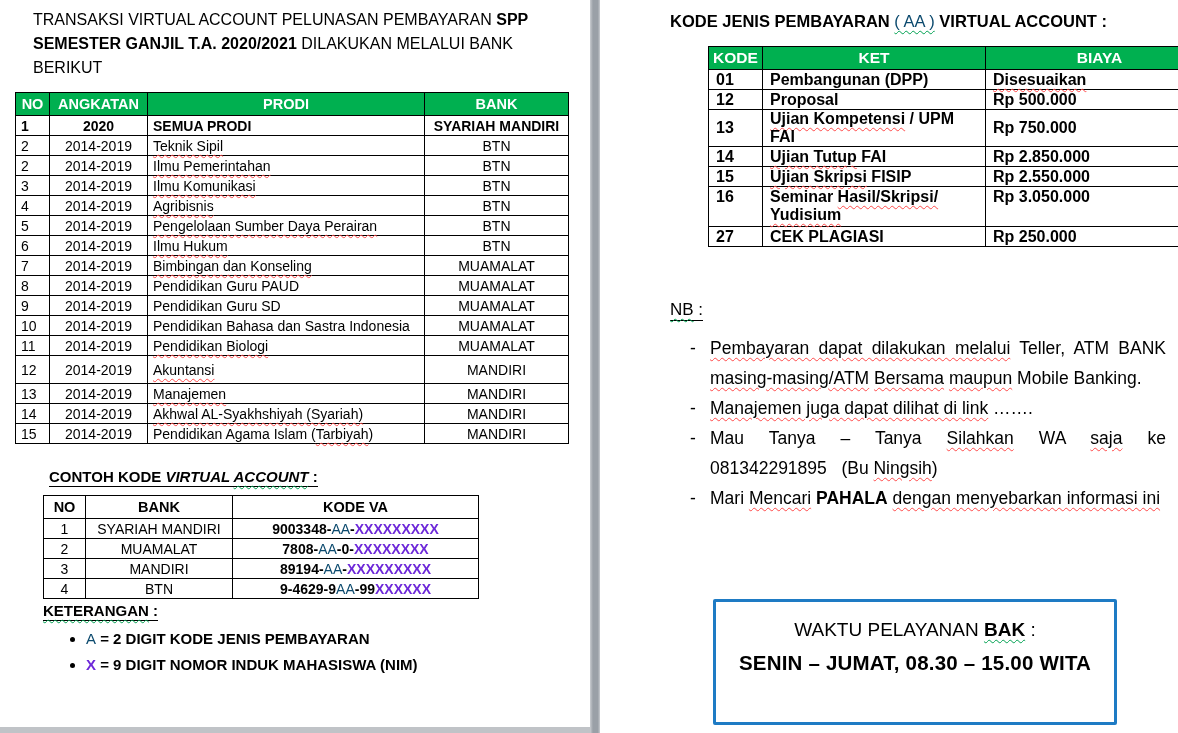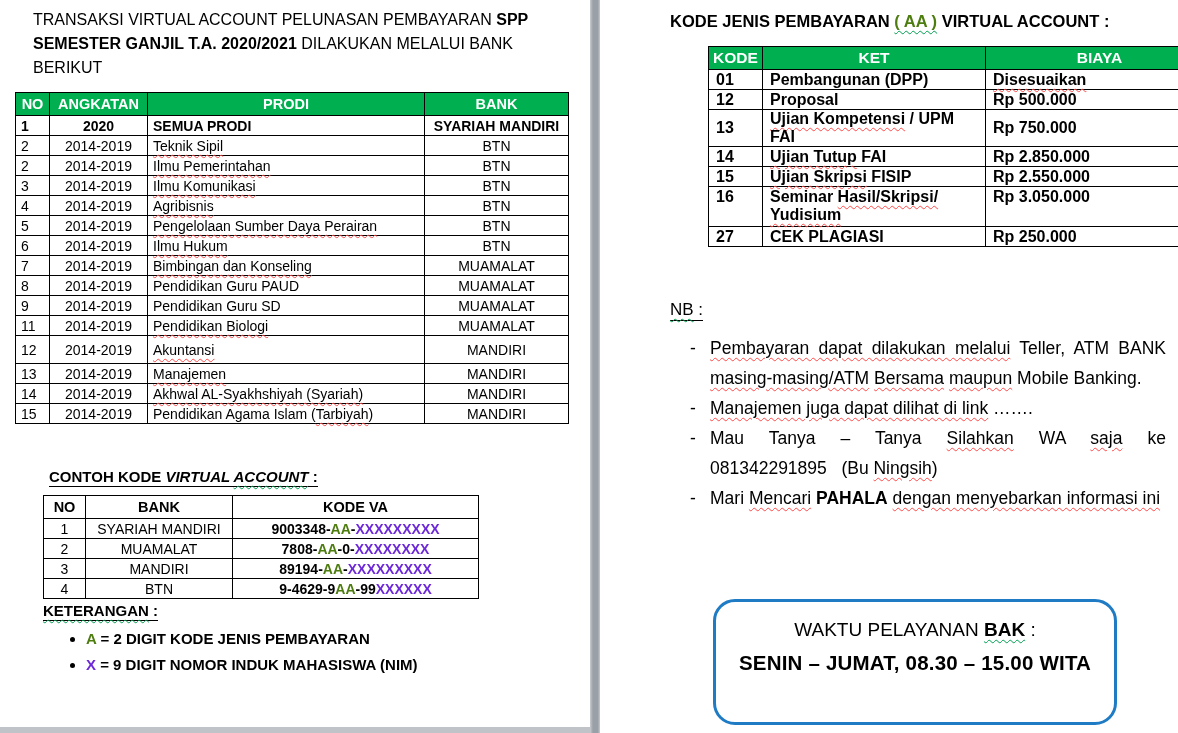--- a/index.html
+++ b/index.html
@@ -6,21 +6,21 @@
   html,body { background:#fff; }
   body {
     width:1178px; height:733px; overflow:hidden; position:relative;
     font-family:"Liberation Sans","DejaVu Sans",sans-serif; color:#000;
   }
   .page { position:absolute; inset:0; background:#fff; }
 
   
   .b   { font-weight:bold; }
   .it  { font-style:italic; }
-  .red   { color:#4d7c0f; font-weight:bold; }
+  .red   { color:#0c4a6e; font-weight:normal; }
   .green { color:#6d28d9; font-weight:bold; }
   .w  { text-decoration:underline wavy #FF4A4A; text-decoration-thickness:1px; text-underline-offset:3px; }
   .gw { text-decoration:underline wavy #00A050; text-decoration-thickness:1px; text-underline-offset:3px; }
   .u  { border-bottom:1.5px solid #000; padding-bottom:1px; }
 
   
   .doc-title { position:absolute; left:33px; top:8px; width:527px;
                font-size:16px; line-height:24px; }
 
   table { border-collapse:collapse; position:absolute; table-layout:fixed; background:#fff; }
@@ -60,21 +60,21 @@
   .fee-table td { font-size:16px; height:20px; padding:0 7px; vertical-align:middle; white-space:normal;font-weight:bold; }
   .fee-table tr.top td { vertical-align:top; padding-top:1px; height:40px; }
 
   .nb-heading { position:absolute; left:670px; top:300px; font-size:17px; }
   .nb-list { position:absolute; left:688px; top:333px; width:478px; }
   .nb-item { position:relative; padding-left:22px; text-align:justify;
              font-size:17.5px; line-height:30px; }
   .nb-item .dash { position:absolute; left:2px; top:0; }
 
   .service-box { position:absolute; left:713px; top:599px; width:404px; height:126px;
-                 border:3.5px solid #1E7BC4; border-radius:22px; text-align:center; background:#fff; }
+                 border:3.5px solid #1E7BC4; border-radius:2px; text-align:center; background:#fff; }
   .box-line1 { margin-top:17px; font-size:19px; }
   .box-line2 { margin-top:10px; font-size:20.5px; font-weight:bold; letter-spacing:0.2px; }
 </style>
 </head>
 <body>
 
 <div class="page">
 
   <div class="doc-title"><span>TRANSAKSI VIRTUAL ACCOUNT PELUNASAN PEMBAYARAN </span><span class="b">SPP SEMESTER GANJIL T.A. 2020/2021</span><span> DILAKUKAN MELALUI BANK BERIKUT</span></div>
 
@@ -148,20 +148,26 @@
           <td><span>Pendidikan Guru PAUD</span></td>
           <td class="c">MUAMALAT</td>
         </tr>
         <tr>
           <td>9</td>
           <td class="c">2014-2019</td>
           <td><span>Pendidikan Guru SD</span></td>
           <td class="c">MUAMALAT</td>
         </tr>
         <tr>
+          <td>10</td>
+          <td class="c">2014-2019</td>
+          <td><span>Pendidikan Bahasa dan Sastra Indonesia</span></td>
+          <td class="c">MUAMALAT</td>
+        </tr>
+        <tr>
           <td>11</td>
           <td class="c">2014-2019</td>
           <td><span class="w">Pendidikan Biologi</span></td>
           <td class="c">MUAMALAT</td>
         </tr>
         <tr class="tall">
           <td>12</td>
           <td class="c">2014-2019</td>
           <td><span class="w">Akuntansi</span></td>
           <td class="c">MANDIRI</td>

